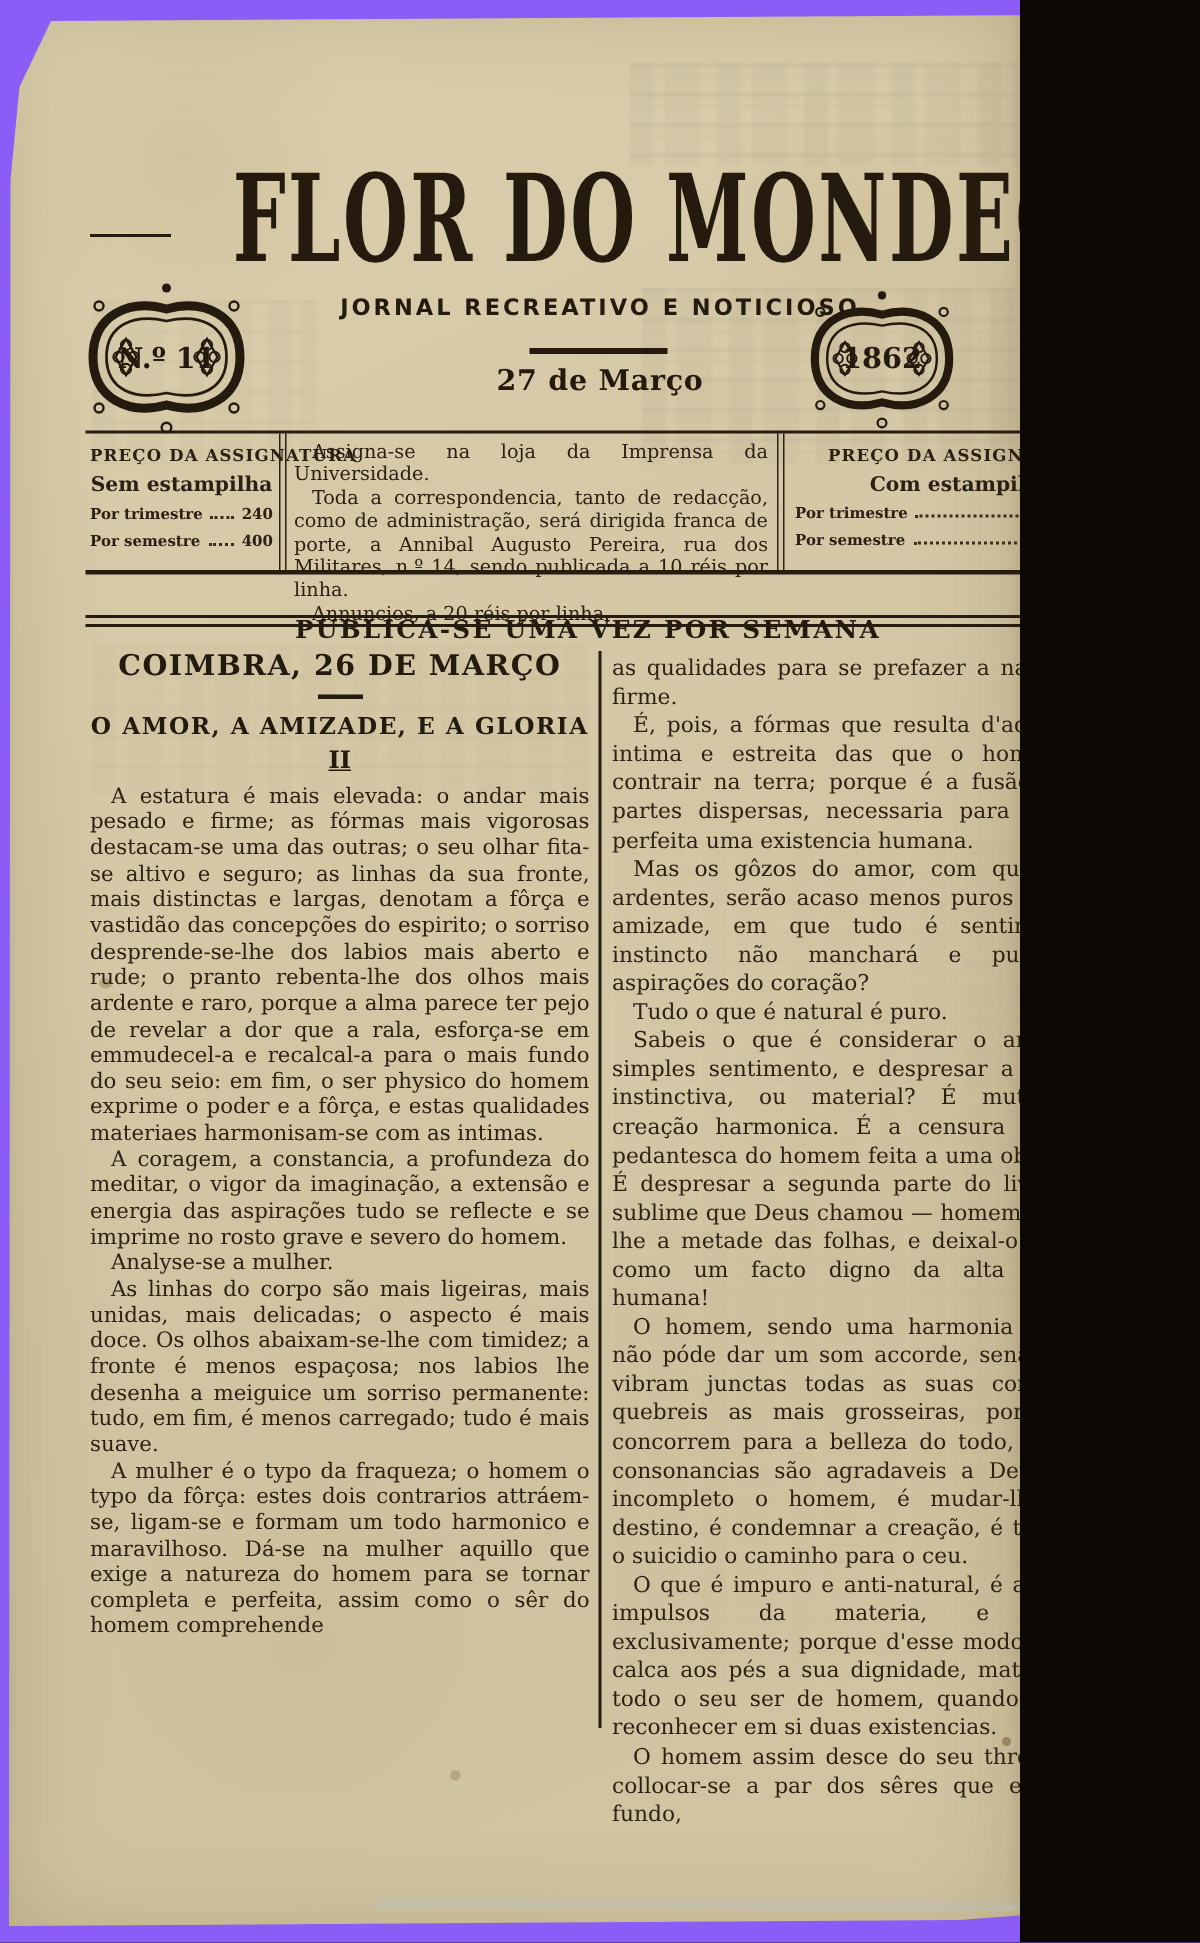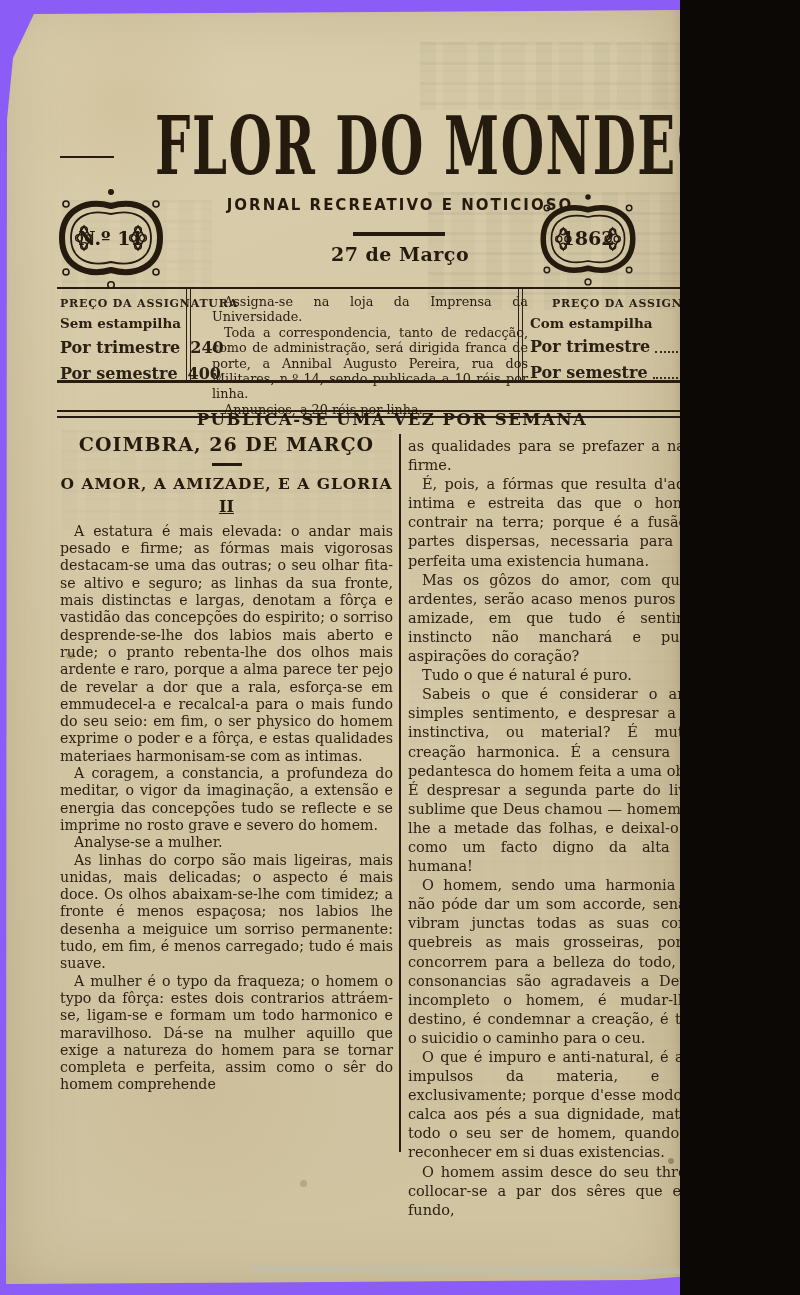--- a/index.html
+++ b/index.html
@@ -49,22 +49,22 @@
   .masthead-date {
     position:absolute; left:300px; top:243px; width:200px; text-align:center;
     font-weight:bold; font-size:19px; color:#241a0e; letter-spacing:.5px;
   }
 
   .seal { position:absolute; }
   .seal text { font-family:"DejaVu Serif","Liberation Serif",serif; font-weight:bold; }
 
   .info-col { position:absolute; color:#2a2014; }
   .info-heading { font-size:11px; font-weight:bold; letter-spacing:.8px; text-align:center; white-space:nowrap; }
-  .info-subheading { font-size:13.5px; font-weight:bold; margin-top:5px; }
-  .price-row { display:flex; align-items:flex-end; font-size:16px; font-weight:bold; margin-top:7px; color:#2a2014; }
+  .info-subheading { font-size:13.5px; font-weight:bold; text-align:center; margin-top:5px; }
+  .price-row { display:flex; align-items:flex-end; font-size:10px; font-weight:bold; margin-top:7px; color:#2a2014; }
   .price-label { white-space:nowrap; }
   .price-leader { flex:1; border-bottom:2px dotted #3a2d1c; margin:0 5px 3px 5px; height:2px; }
   .price-value { white-space:nowrap; }
   .office-info { font-size:12.8px; line-height:15.4px; text-align:justify; color:#2a2014; }
   .office-info p { text-indent:12px; margin:0; }
 
   .frequency-banner {
     position:absolute; left:58px; top:388px; width:668px; text-align:center;
     font-weight:bold; font-size:16.5px; letter-spacing:1.5px; color:#241a0e; white-space:nowrap;margin-top:22px;
   }
@@ -177,21 +177,21 @@
       <span class="price-leader"></span>
       <span class="price-value">240</span>
     </div>
     <div class="price-row">
       <span class="price-label">Por semestre</span>
       <span class="price-leader"></span>
       <span class="price-value">400</span>
     </div>
   </div>
 
-  <div class="info-col office-info" style="left:212px; top:294px; width:316px;">
+  <div class="info-col office-info" style="left:196px; top:294px; width:316px;">
     <p>Assigna-se na loja da Imprensa da Universidade.</p>
     <p>Toda a correspondencia, tanto de redacção, como de administração, será dirigida franca de porte, a Annibal Augusto Pereira, rua dos Militares, n.º 14, sendo publicada a 10 réis por linha.</p>
     <p>Annuncios, a 20 réis por linha.</p>
   </div>
 
   <div class="info-col" style="left:530px; top:297px; width:222px;">
     <div class="info-heading">PREÇO DA ASSIGNATURA</div>
     <div class="info-subheading">Com estampilha</div>
     <div class="price-row" style="margin-top:6px;">
       <span class="price-label">Por trimestre</span>
@@ -209,21 +209,21 @@
   <div class="double-rule" style="left:57px; top:410px; width:700px;"></div>
 
   <div class="rule" style="left:399px; top:434px; width:1.5px; height:718px;"></div>
 
   <div class="col col-left">
     <div class="dateline">COIMBRA, 26 DE MARÇO</div>
     <div class="dateline-dash"></div>
     <div class="article-title">O AMOR, A AMIZADE, E A GLORIA</div>
     <div class="article-part">II</div>
     <p>A estatura é mais elevada: o andar mais pesado e firme; as fórmas mais vigorosas destacam-se uma das outras; o seu olhar fita-se altivo e seguro; as linhas da sua fronte, mais distinctas e largas, denotam a fôrça e vastidão das concepções do espirito; o sorriso desprende-se-lhe dos labios mais aberto e rude; o pranto rebenta-lhe dos olhos mais ardente e raro, porque a alma parece ter pejo de revelar a dor que a rala, esforça-se em emmudecel-a e recalcal-a para o mais fundo do seu seio: em fim, o ser physico do homem exprime o poder e a fôrça, e estas qualidades materiaes harmonisam-se com as intimas.</p>
-    <p>A coragem, a constancia, a profundeza do meditar, o vigor da imaginação, a extensão e energia das concepções tudo se reflecte e se imprime no rosto grave e severo do homem.</p>
+    <p>A coragem, a constancia, a profundeza do meditar, o vigor da imaginação, a extensão e energia das aspirações tudo se reflecte e se imprime no rosto grave e severo do homem.</p>
     <p>Analyse-se a mulher.</p>
     <p>As linhas do corpo são mais ligeiras, mais unidas, mais delicadas; o aspecto é mais doce. Os olhos abaixam-se-lhe com timidez; a fronte é menos espaçosa; nos labios lhe desenha a meiguice um sorriso permanente: tudo, em fim, é menos carregado; tudo é mais suave.</p>
     <p>A mulher é o typo da fraqueza; o homem o typo da fôrça: estes dois contrarios attráem-se, ligam-se e formam um todo harmonico e maravilhoso. Dá-se na mulher aquillo que exige a natureza do homem para se tornar completa e perfeita, assim como o sêr do homem comprehende</p>
   </div>
 
   <div class="col col-right">
     <p style="text-indent:0;">as qualidades para se prefazer a natureza da firme.</p>
     <p>É, pois, a fórmas que resulta d'aqui a mais intima e estreita das que o homem póde contrair na terra; porque é a fusão de duas partes dispersas, necessaria para se tornar perfeita uma existencia humana.</p>
     <p>Mas os gôzos do amor, com quanto mais ardentes, serão acaso menos puros que os da amizade, em que tudo é sentimento? O instincto não manchará e pureza das aspirações do coração?</p>
     <p>Tudo o que é natural é puro.</p>

